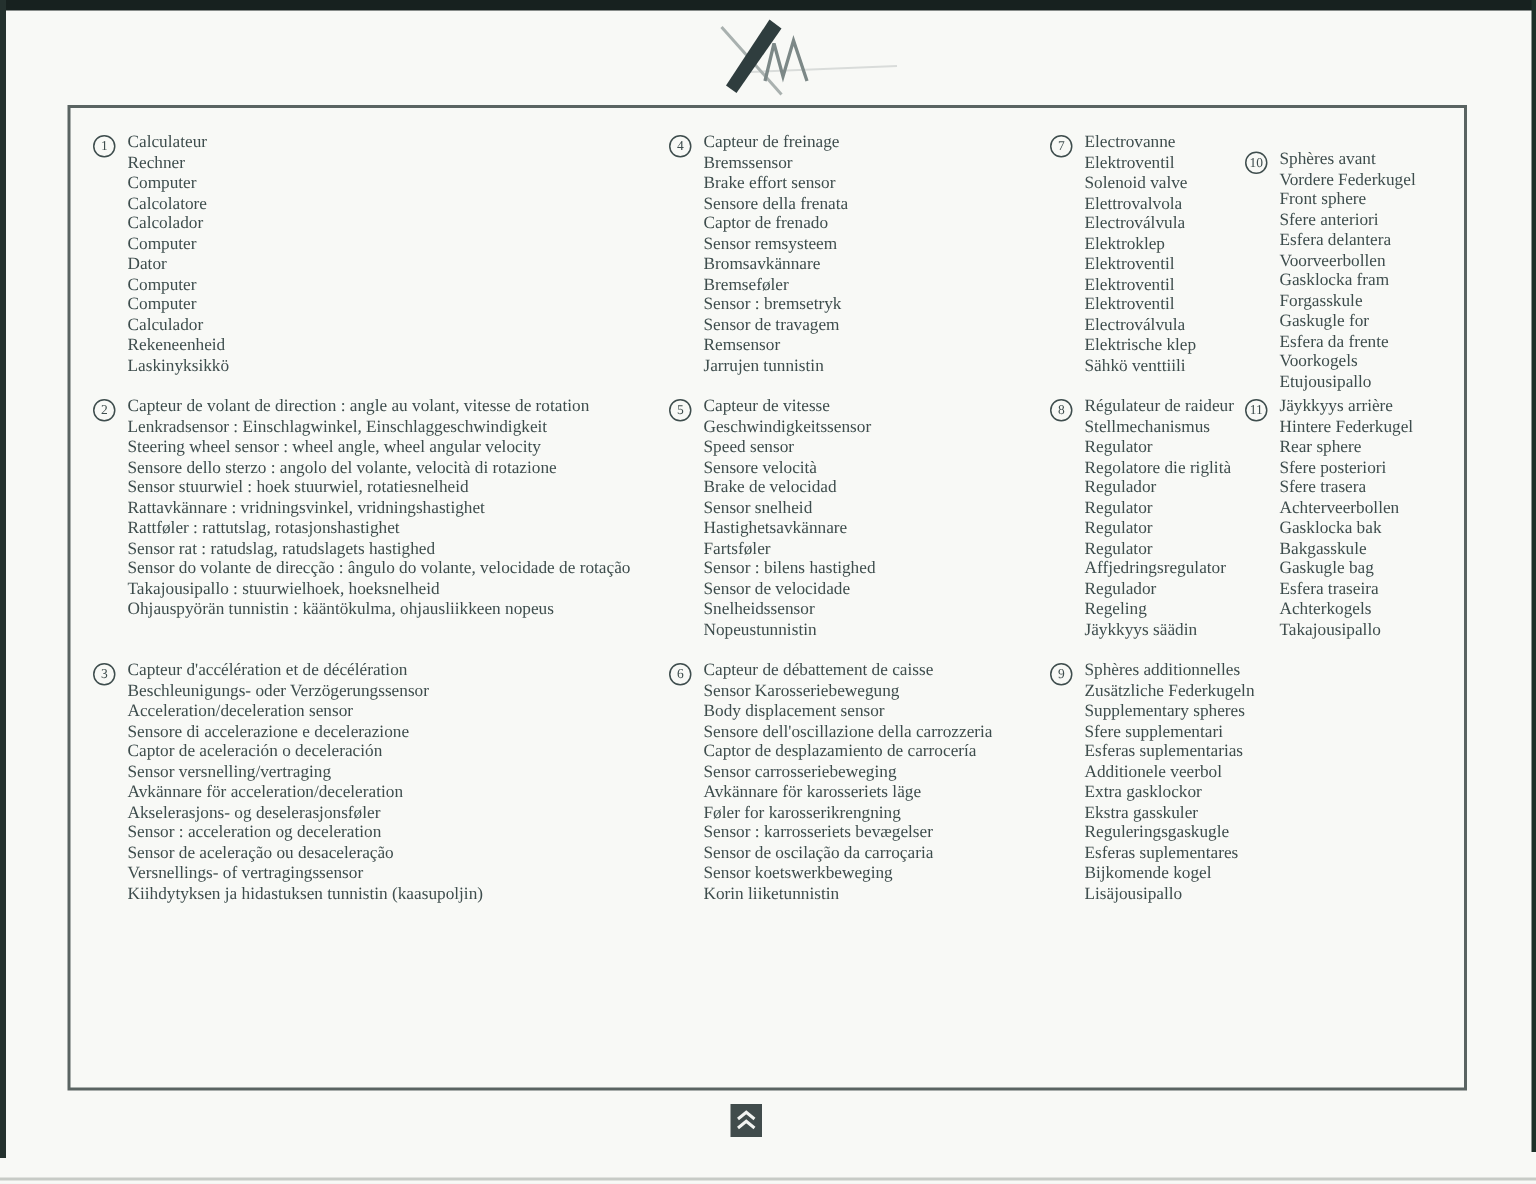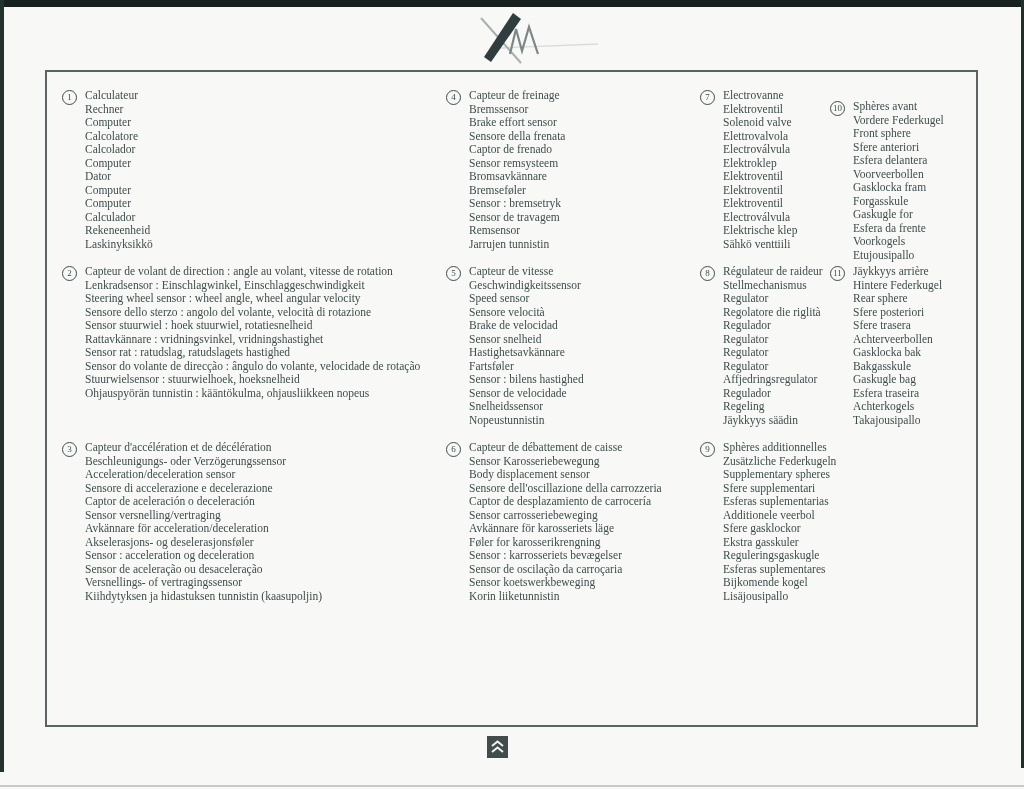--- a/index.html
+++ b/index.html
@@ -55,23 +55,24 @@
     </div>
   <div class="section" style="left:62px;top:265px">
       <span class="num">2</span>
       <div class="lines">
         <div>Capteur de volant de direction : angle au volant, vitesse de rotation</div>
         <div>Lenkradsensor : Einschlagwinkel, Einschlaggeschwindigkeit</div>
         <div>Steering wheel sensor : wheel angle, wheel angular velocity</div>
         <div>Sensore dello sterzo : angolo del volante, velocità di rotazione</div>
         <div>Sensor stuurwiel : hoek stuurwiel, rotatiesnelheid</div>
         <div>Rattavkännare : vridningsvinkel, vridningshastighet</div>
+        <div>Rattføler : rattutslag, rotasjonshastighet</div>
         <div>Sensor rat : ratudslag, ratudslagets hastighed</div>
         <div>Sensor do volante de direcção : ângulo do volante, velocidade de rotação</div>
-        <div>Stuurwielsensor : stuurwielhoek, hoeksnelheid</div>
+        <div>Takajousipallo : stuurwielhoek, hoeksnelheid</div>
         <div>Ohjauspyörän tunnistin : kääntökulma, ohjausliikkeen nopeus</div>
       </div>
     </div>
   <div class="section" style="left:62px;top:441px">
       <span class="num">3</span>
       <div class="lines">
         <div>Capteur d'accélération et de décélération</div>
         <div>Beschleunigungs- oder Verzögerungssensor</div>
         <div>Acceleration/deceleration sensor</div>
         <div>Sensore di accelerazione e decelerazione</div>
@@ -172,21 +173,21 @@
     </div>
   <div class="section" style="left:700px;top:441px">
       <span class="num">9</span>
       <div class="lines">
         <div>Sphères additionnelles</div>
         <div>Zusätzliche Federkugeln</div>
         <div>Supplementary spheres</div>
         <div>Sfere supplementari</div>
         <div>Esferas suplementarias</div>
         <div>Additionele veerbol</div>
-        <div>Sfere gasklockor</div>
+        <div>Extra gasklockor</div>
         <div>Ekstra gasskuler</div>
         <div>Reguleringsgaskugle</div>
         <div>Esferas suplementares</div>
         <div>Bijkomende kogel</div>
         <div>Lisäjousipallo</div>
       </div>
     </div>
   <div class="section" style="left:830px;top:100px">
       <span class="num">10</span>
       <div class="lines">

